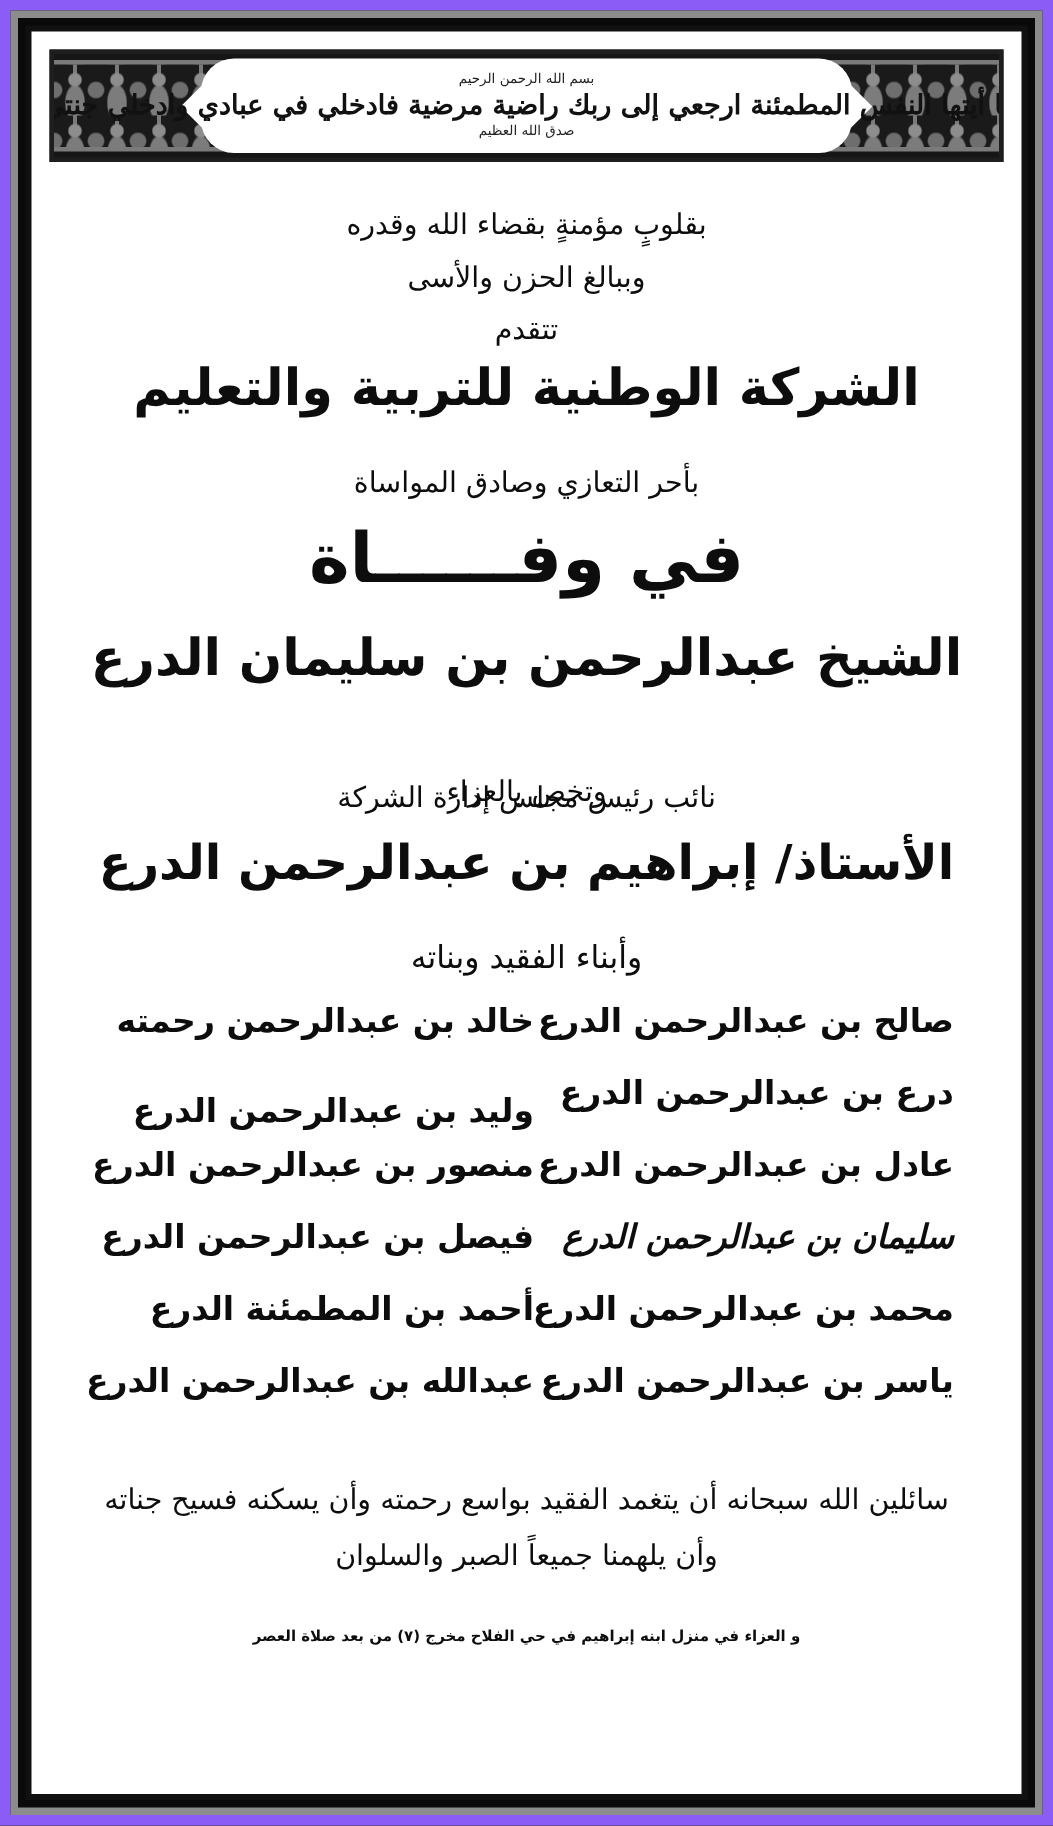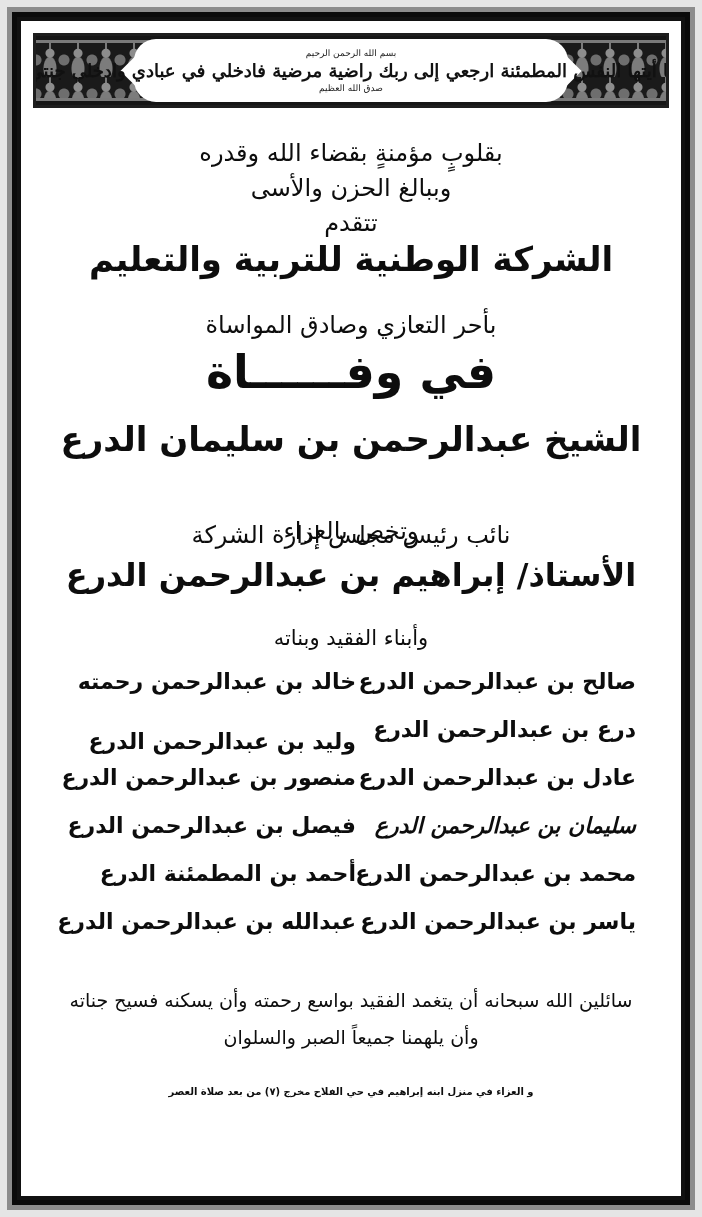--- a/index.html
+++ b/index.html
@@ -10,21 +10,21 @@
     body {
       width: 702px;
       height: 1217px;
       overflow: hidden;
       font-family: "DejaVu Sans", sans-serif;
     }
     .outer-frame {
       position: absolute;
       left: 0; top: 0;
       width: 702px; height: 1217px;
-      background: #e5e5e5;
+      background: #8b5cf6;
       box-sizing: border-box;
     }
     .grey-frame {
       position: absolute;
       left: 7px; top: 7px; right: 7px; bottom: 7px;
       border: 5px solid #8c8c8c;
       background: #0a0a0a;
     }
     .black-frame {
       position: absolute;
@@ -122,21 +122,21 @@
       color: #0d0d0d;
     }
     .line {
       position: absolute;
       left: 0; right: 0;
       text-align: center;
       white-space: nowrap;
     }
     .reg {
       font-family: "DejaVu Sans", sans-serif;
-      font-size: 24px;
+      font-size: 19px;
       font-weight: normal;
     }
     .big {
       font-family: "DejaVu Sans", sans-serif;
       font-weight: bold;
     }
     .names {
       position: absolute;
       left: 0; right: 0;
       top: 0;

